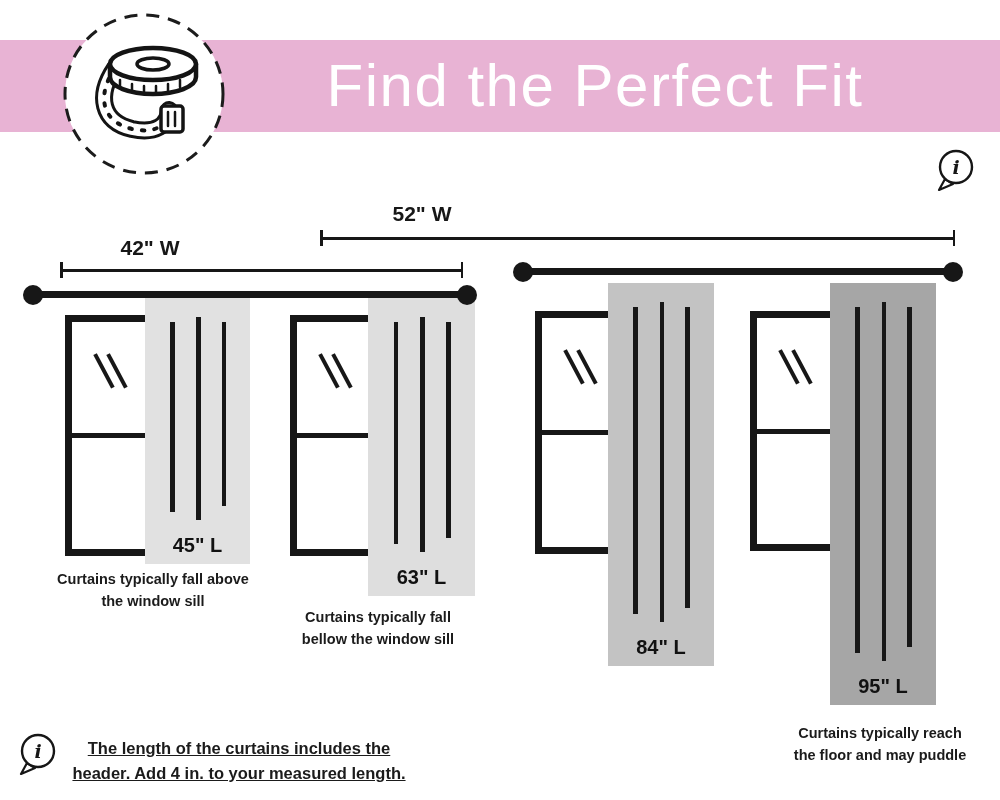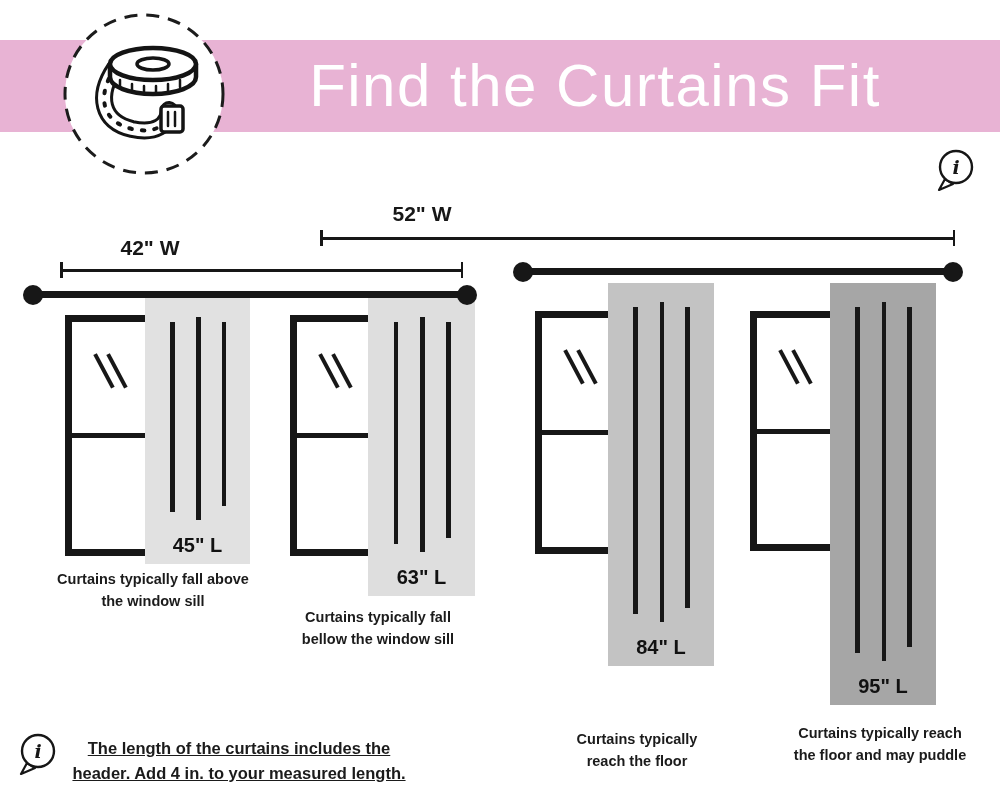--- a/index.html
+++ b/index.html
@@ -66,21 +66,21 @@
   #cap-2 { left:282px; top:606px; width:192px; }
   #cap-3 { left:570px; top:728px; width:134px; }
   #cap-4 { left:788px; top:722px; width:184px; }
 </style>
 </head>
 <body>
 
 <div class="canvas">
 
   <div class="banner" style="background: rgb(232, 179, 212);"></div>
-  <h1 class="title">Find the Curtains Fit</h1>
+  <h1 class="title">Find the Perfect Fit</h1>
 
   <div class="tape-badge">
     <svg viewBox="0 0 172 172" width="172" height="172">
       <circle cx="86" cy="86" r="79" fill="#ffffff" stroke="#1c1c1c" stroke-width="3" stroke-dasharray="13 9"></circle>
       <g stroke="#141414" fill="#ffffff" stroke-linecap="round">
         <path d="M57 60 C 38 88, 44 114, 74 121 C 98 126, 110 117, 111 102" fill="none" stroke-width="18"></path>
         <path d="M57 60 C 38 88, 44 114, 74 121 C 98 126, 110 117, 111 102" fill="none" stroke="#ffffff" stroke-width="12"></path>
         <path d="M57 60 C 38 88, 44 114, 74 121 C 98 126, 110 117, 111 102" fill="none" stroke-width="4" stroke-dasharray="2.5 10"></path>
         <path d="M52 56 v13 c0 9.5 19.5 17 43 17 s43 -7.5 43 -17 v-13" stroke-width="4.5"></path>
         <ellipse cx="95" cy="56" rx="43" ry="16" stroke-width="4.5"></ellipse>
@@ -162,21 +162,20 @@
   </div>
   <div class="panel" id="panel-4" style="background: rgb(166, 166, 166);">
     <span class="pleat p1"></span>
     <span class="pleat p2"></span>
     <span class="pleat p3"></span>
     <span class="plabel">95" L</span>
   </div>
 
   <div class="caption" id="cap-2">Curtains typically fall bellow the window sill</div>
   <div class="caption" id="cap-1">Curtains typically fall above the window sill</div>
-  <div class="caption" id="cap-3">Curtains typically reach the floor</div>
   <div class="caption" id="cap-4">Curtains typically reach the floor and may puddle</div>
 
   <div class="info-bubble" id="info-bottom">
     <svg viewBox="0 0 46 46" width="46" height="46">
       <path d="M13 33 L7 44 L21 38 Z" fill="#ffffff" stroke="#161616" stroke-width="2.2" stroke-linejoin="round"></path>
       <circle cx="24" cy="21" r="16" fill="#ffffff" stroke="#161616" stroke-width="2.4"></circle>
       <text x="24" y="28" text-anchor="middle" font-size="19" font-style="italic" font-weight="600" font-family="'DejaVu Serif', serif" fill="#161616">i</text>
     </svg>
   </div>
   <div class="tip tip-bottom">The length of the curtains includes the header. Add 4 in. to your measured length.</div>

